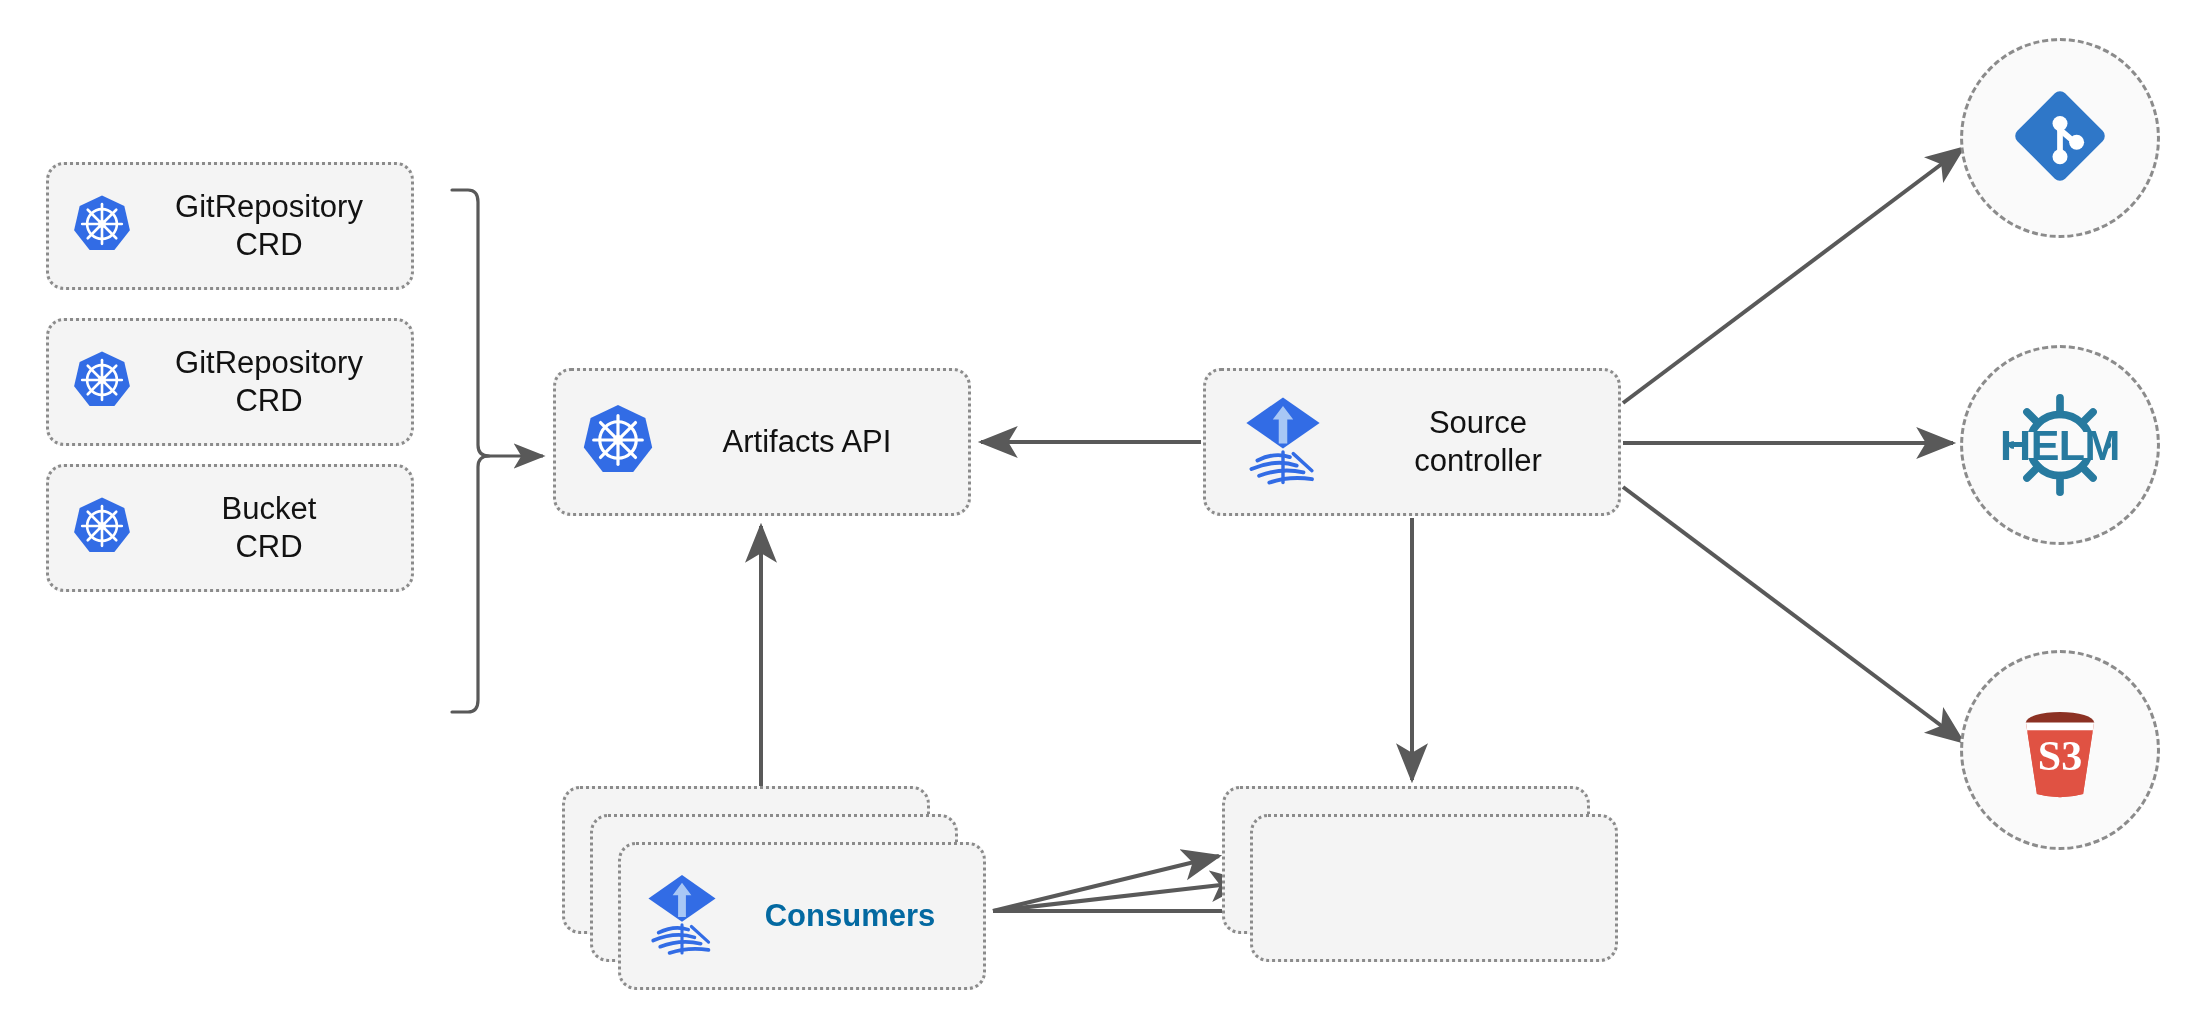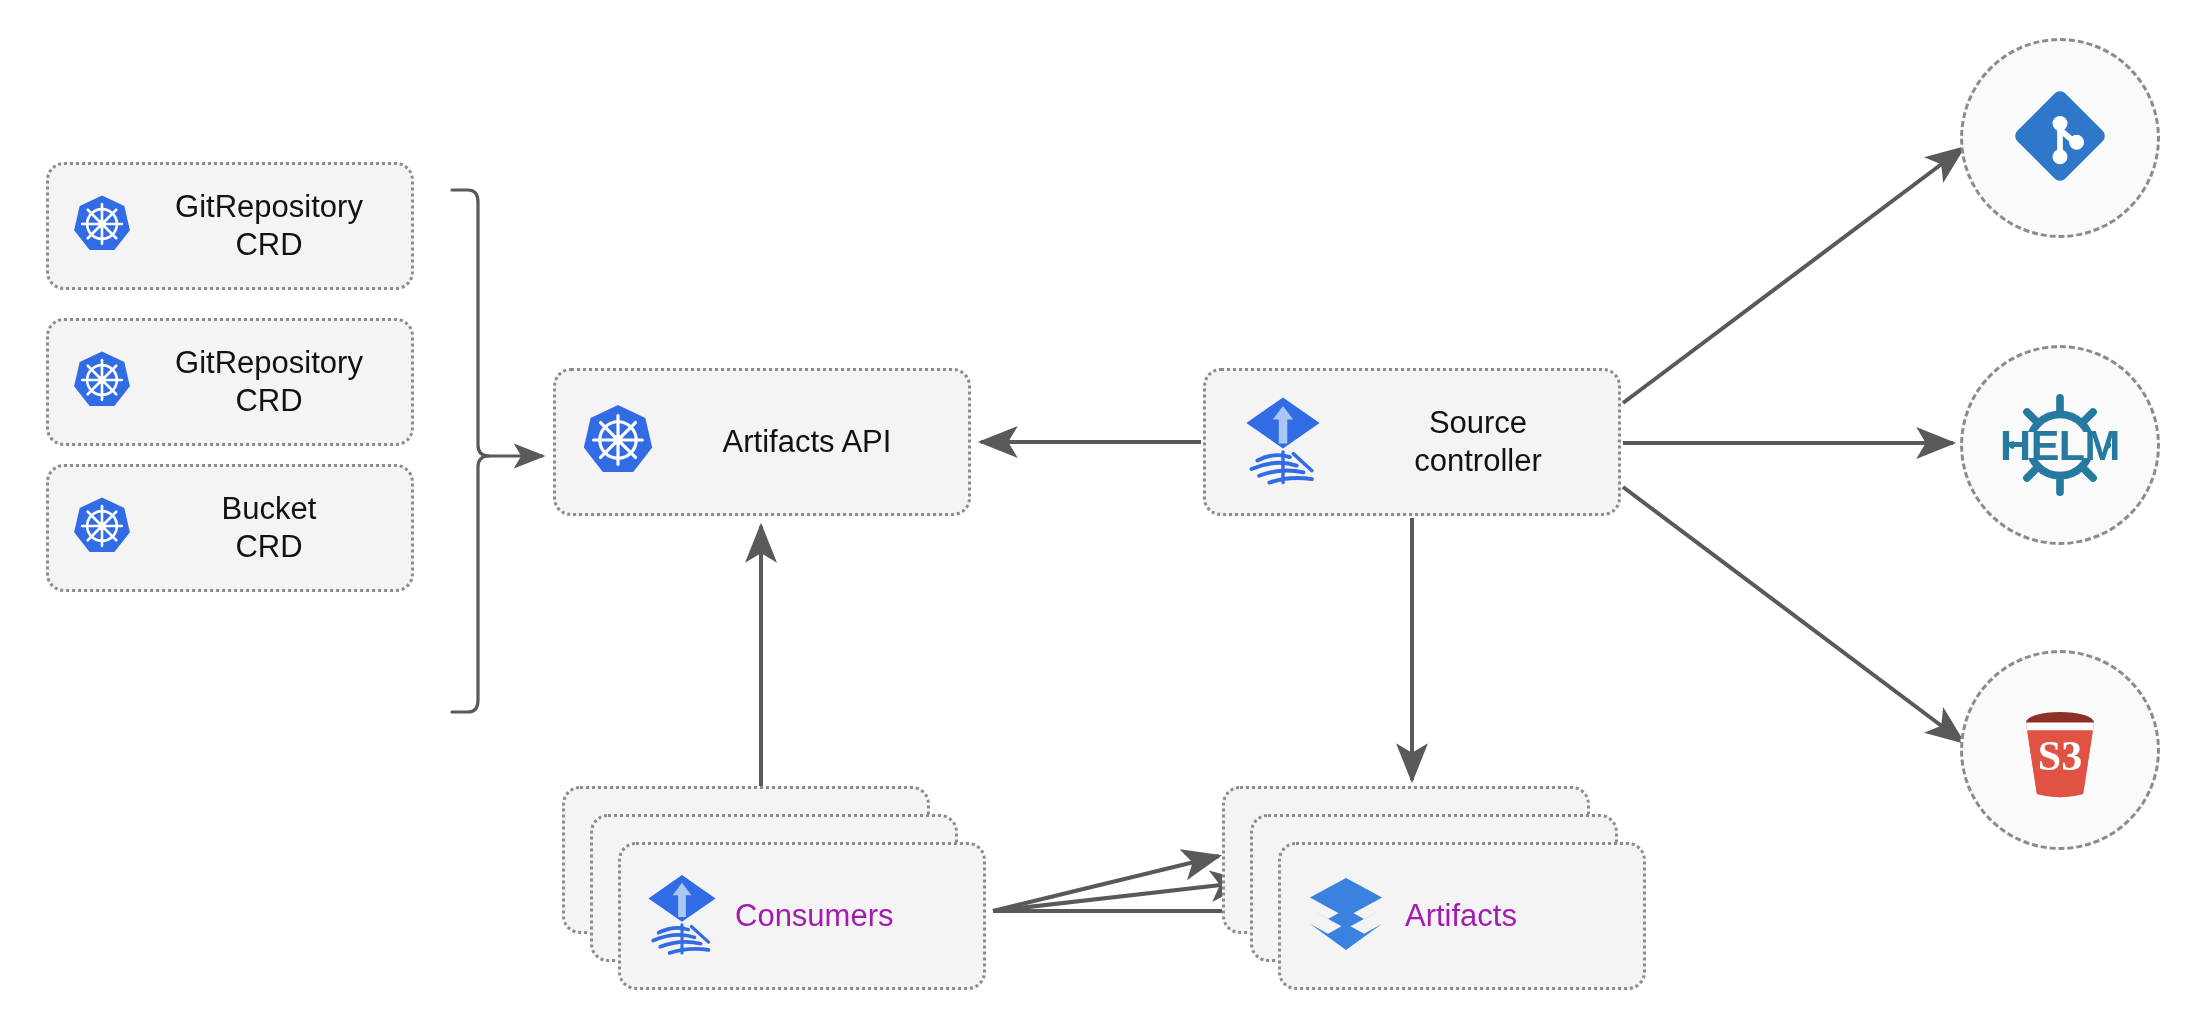--- a/index.html
+++ b/index.html
@@ -97,22 +97,24 @@
   .stack .layer.l0 { left: 0px;  top: 0px;  }
   .stack .layer.l1 { left: 28px; top: 28px; }
   .stack .layer.l2 {
     left: 56px; top: 56px;
     display: flex;
     align-items: center;
     justify-content: flex-start;
   }
   .stack .layer.l2 .label {
     font-size: 31px;
-    color: #a21caf;
+    color: #0369a1;
+    text-align: center;
     flex: 1 1 auto;
+    font-weight: bold;
   }
   .stack .layer.l2 .nicon { flex: 0 0 auto; }
 
   #node-consumers { left: 562px; top: 786px; width: 430px; height: 210px; }
   #node-consumers .layer.l2 { padding: 0 18px 0 22px; }
   #node-consumers .layer.l2 .nicon { margin-right: 14px; }
 
   #node-artifacts { left: 1222px; top: 786px; width: 430px; height: 210px; }
   #node-artifacts .layer.l2 { padding: 0 18px 0 24px; }
   #node-artifacts .layer.l2 .nicon { margin-right: 18px; }
@@ -293,30 +295,20 @@
           </g>
         </svg>
       </span>
       <span class="label">Consumers</span>
     </div>
   </div>
 
   <div class="stack" id="node-artifacts">
     <div class="layer l0"></div>
     <div class="layer l1"></div>
-    <div class="layer l2">
-      <span class="nicon">
-        <svg width="82" height="82" viewBox="0 0 100 100">
-          <path d="M50 6 L94 30 L50 54 L6 30 Z" fill="#3B82E0"></path>
-          <path d="M50 44 L72 56 L94 44 L50 68 L6 44 L28 56 Z" fill="#3B82E0"></path>
-          <path d="M50 62 L72 74 L94 62 L50 94 L6 62 L28 74 Z" fill="#3B82E0"></path>
-        </svg>
-      </span>
-      <span class="label">Artifacts</span>
-    </div>
   </div>
 
   <div class="circle-node" id="node-git">
     <span>
       <svg width="104" height="104" viewBox="0 0 100 100">
         <rect x="17.5" y="17.5" width="65" height="65" rx="7" transform="rotate(45 50 50)" fill="#2F77C8"></rect>
         <g stroke="#ffffff" stroke-width="5.5" fill="none" stroke-linecap="round">
           <line x1="50" y1="36" x2="50" y2="70"></line>
           <path d="M50 44 L63 55"></path>
         </g>

